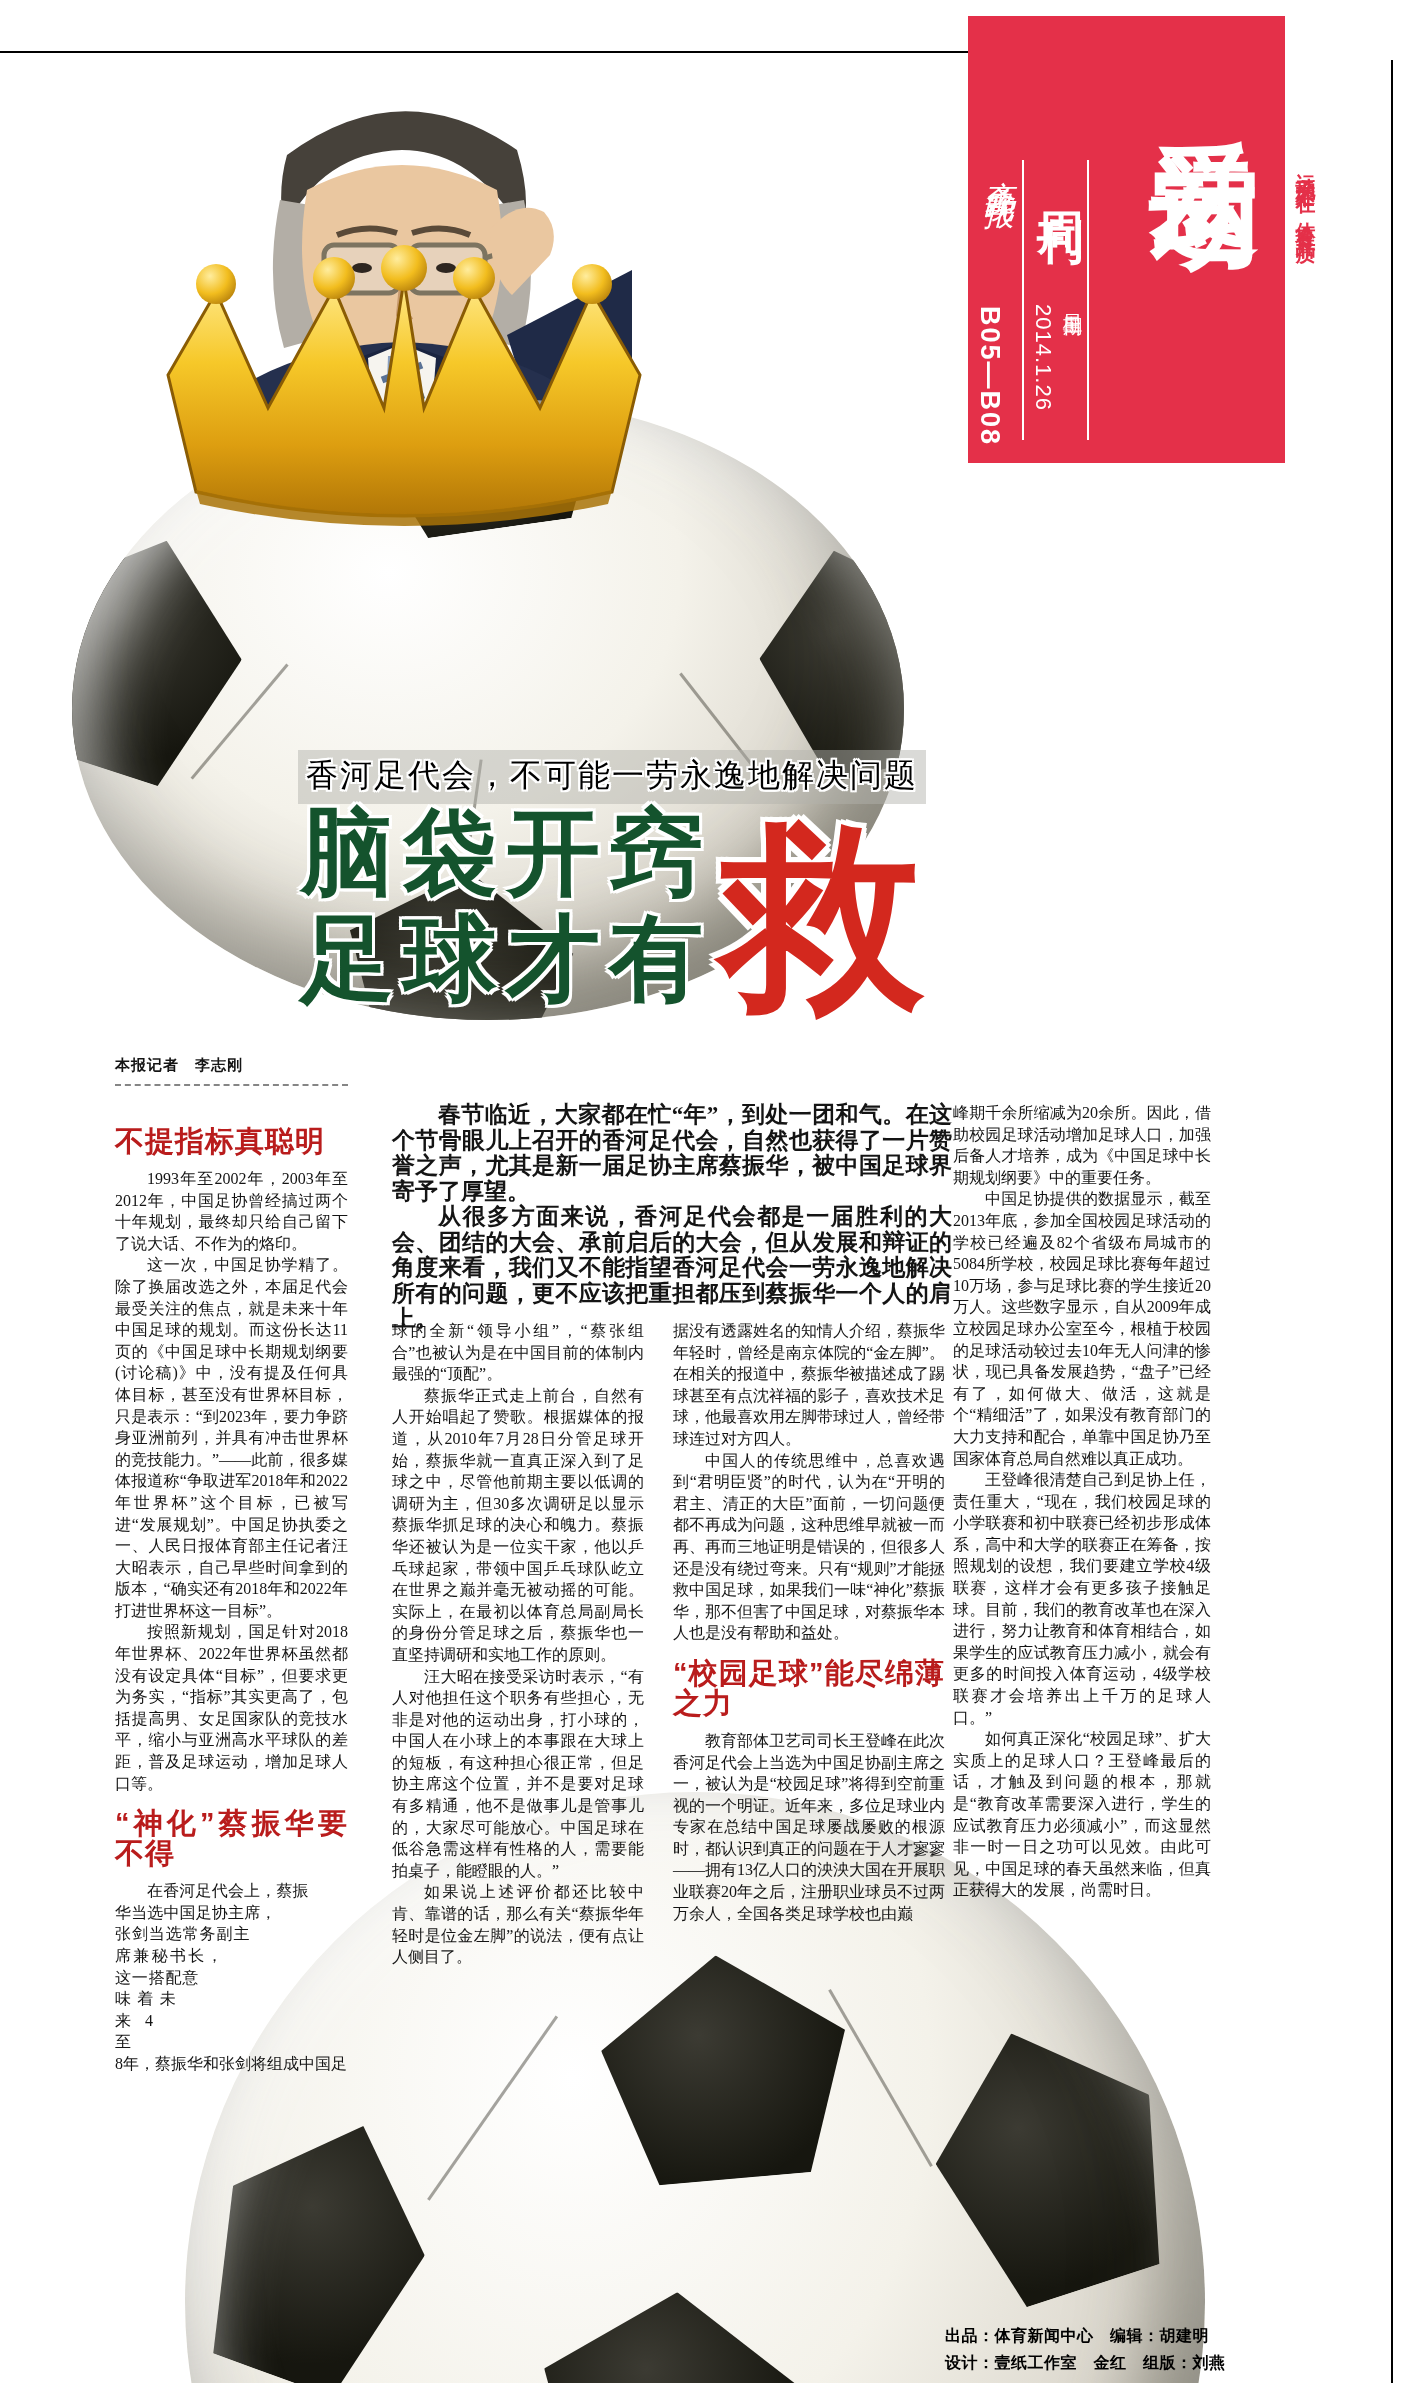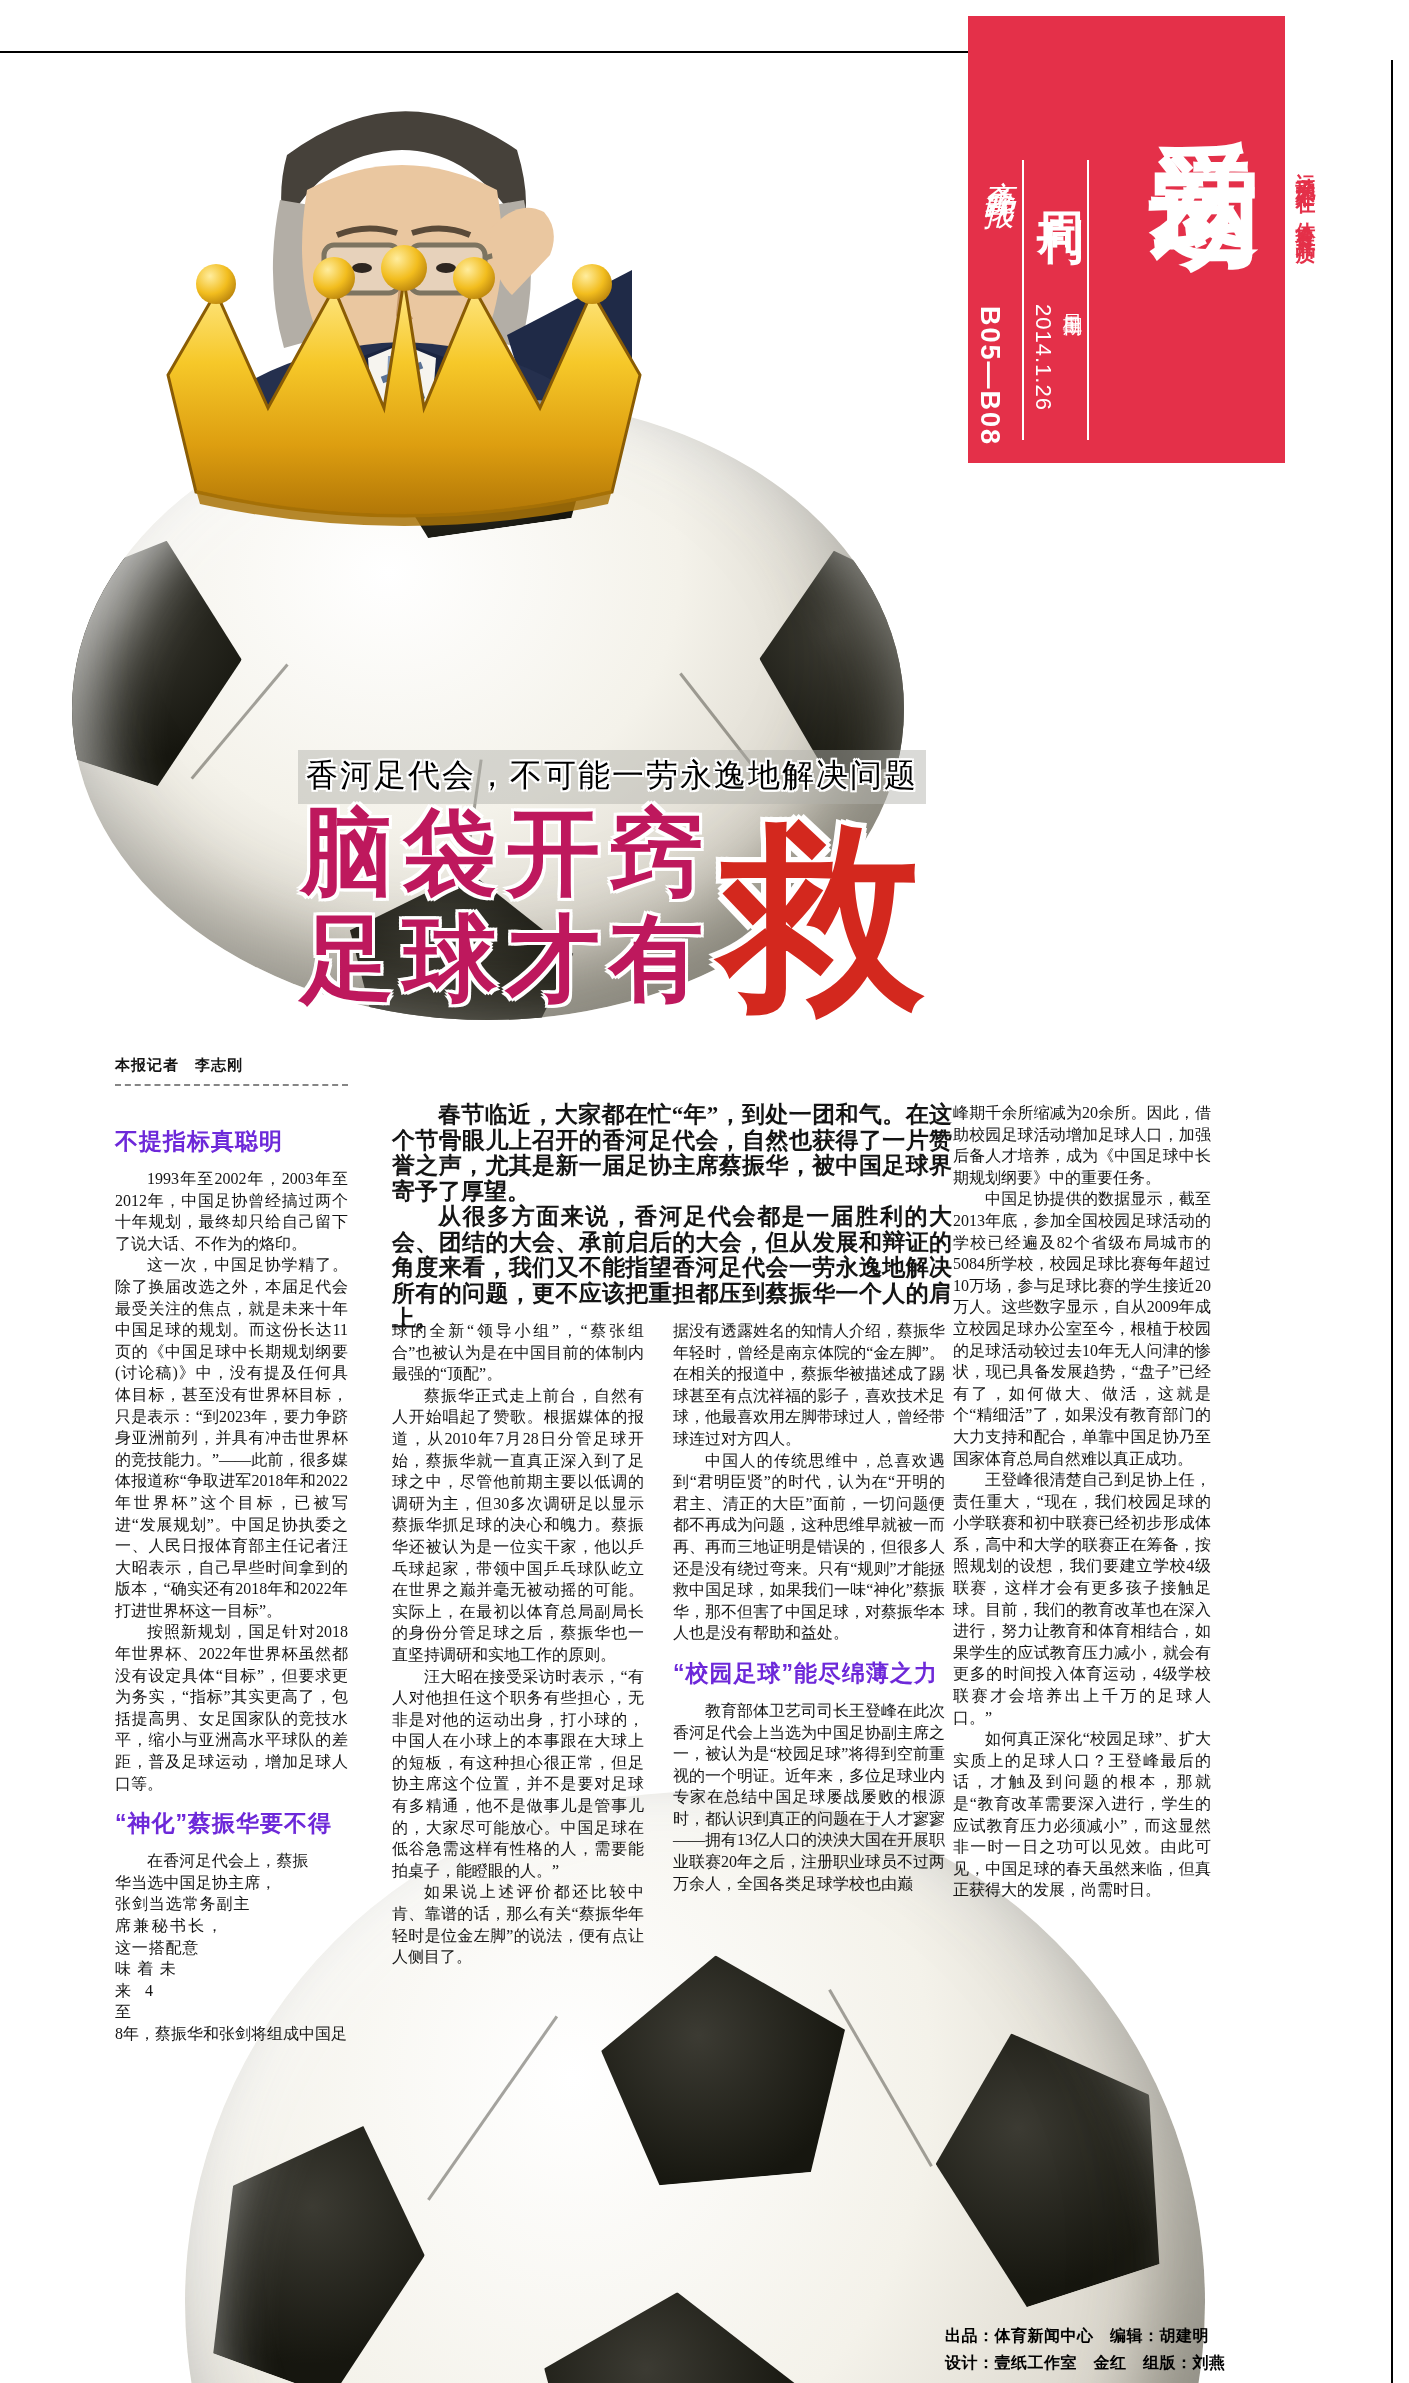--- a/index.html
+++ b/index.html
@@ -43,33 +43,33 @@
   .crown{position:absolute;left:138px;top:240px;width:532px;height:290px;z-index:3;}
 
   
   .outline-w{text-shadow:-3px -3px 0 #fff,3px -3px 0 #fff,-3px 3px 0 #fff,3px 3px 0 #fff,
         -3px 0 0 #fff,3px 0 0 #fff,0 -3px 0 #fff,0 3px 0 #fff;}
   .kicker{position:absolute;left:298px;top:750px;z-index:4;background:rgba(178,178,172,0.48);
         padding:4px 8px 6px;font-family:"Liberation Sans",sans-serif;font-size:32px;color:#000;
         letter-spacing:2px;text-shadow:-2px -2px 0 #fff,2px -2px 0 #fff,-2px 2px 0 #fff,2px 2px 0 #fff,
         -2px 0 0 #fff,2px 0 0 #fff,0 -2px 0 #fff,0 2px 0 #fff;}
   .headline{position:absolute;left:300px;top:800px;z-index:4;font-family:"Liberation Sans",sans-serif;
-        font-weight:900;font-size:94px;line-height:106px;letter-spacing:9px;color:#be185d;}
+        font-weight:900;font-size:94px;line-height:106px;letter-spacing:9px;color:#14532d;}
   .headline-save{position:absolute;left:722px;top:816px;z-index:4;font-family:"Liberation Sans",sans-serif;
         font-weight:900;font-size:202px;line-height:1;color:#d3281e;
         text-shadow:-5px -5px 0 #fff,5px -5px 0 #fff,-5px 5px 0 #fff,5px 5px 0 #fff,
         -5px 0 0 #fff,5px 0 0 #fff,0 -5px 0 #fff,0 5px 0 #fff;}
 
   
   .byline{position:absolute;left:115px;top:1056px;width:233px;z-index:2;font-size:15px;font-weight:bold;
         padding-bottom:9px;border-bottom:2px dashed #858585;letter-spacing:1px;}
   .col{position:absolute;z-index:2;font-size:16px;line-height:21.6px;text-align:justify;}
   .col p{margin:0;text-indent:2em;}
-  .sec-h{font-family:"Liberation Sans",sans-serif;font-weight:bold;font-size:23px;line-height:30px;
-        letter-spacing:1px;margin:14px 0 12px;text-indent:0;color:#6d28d9;}
+  .sec-h{font-family:"Liberation Sans",sans-serif;font-weight:bold;font-size:29px;line-height:30px;
+        letter-spacing:1px;margin:14px 0 12px;text-indent:0;color:#b91c1c;}
   .sec-h.first{margin-top:6px;}
   #col1{left:115px;top:1120px;width:233px;height:1060px;}
   .intro{position:absolute;left:392px;top:1102px;width:560px;z-index:2;font-weight:bold;
         font-size:23px;line-height:25.5px;text-align:justify;}
   .intro p{margin:0;text-indent:2em;}
   #col2{left:392px;top:1320px;width:252px;height:770px;}
   #col3{left:673px;top:1320px;width:272px;height:780px;}
   #col4{left:953px;top:1102px;width:258px;height:1010px;}
   .wrap-r1{float:right;width:226px;height:172px;
         shape-outside:polygon(100% 0, 100% 100%, 4% 100%, 40% 55%, 75% 18%);}

